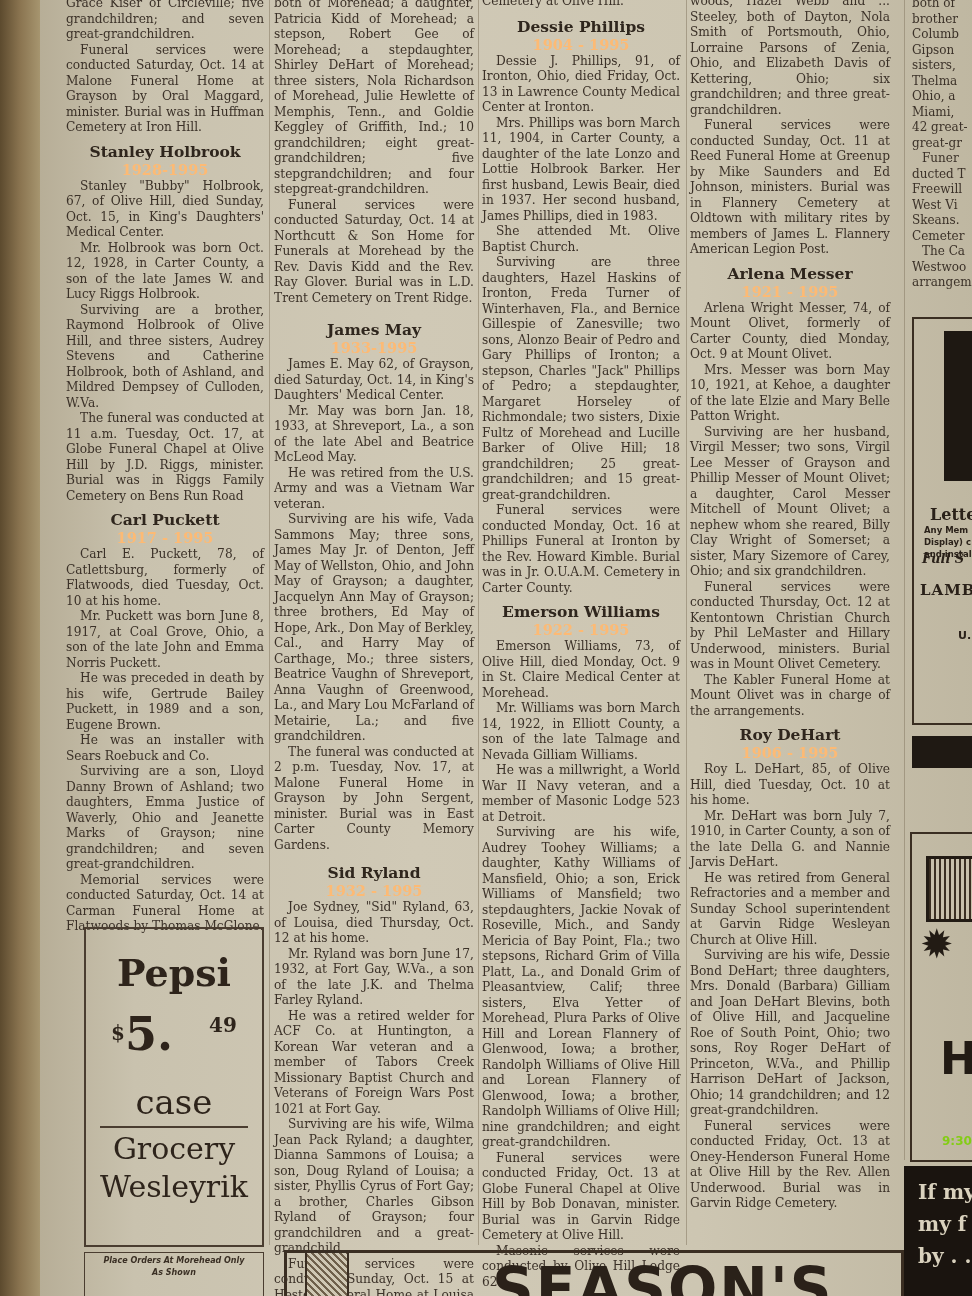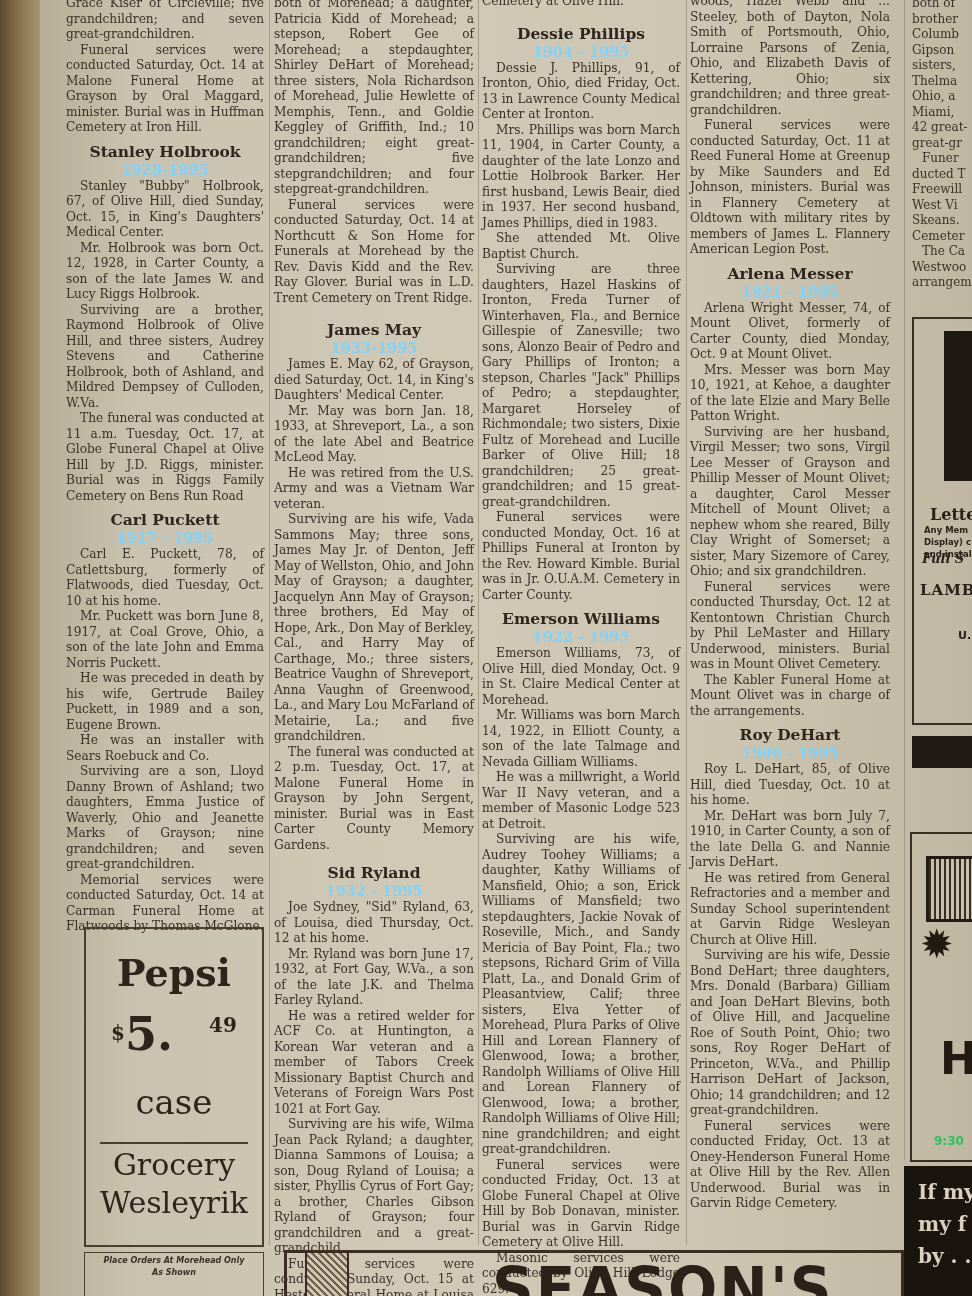--- a/index.html
+++ b/index.html
@@ -24,42 +24,42 @@
     text-align: justify;
   }
   .col p { margin: 0; text-indent: 14px; hyphens: auto; }
   .col p.cont { text-indent: 0; }
   .ob-name {
     font-weight: bold; font-size: 15.5px; text-align: center;
     line-height: 19px; margin-top: 6px; color: #2f261d;
   }
   .ob-years {
     font-weight: bold; font-size: 14.5px; text-align: center;
-    line-height: 18px; color: #7dd3fc;
+    line-height: 18px; color: #fdba74;
   }
   .c1 { left: 66px; width: 198px; }
   .c2 { left: 274px; width: 200px; }
   .c3 { left: 482px; width: 198px; }
   .c4 { left: 690px; width: 200px; }
   .c5 { left: 912px; width: 70px; overflow: hidden; font-size: 12px; line-height: 15.5px; text-align: left; }
   .c5 p { white-space: nowrap; text-indent: 0; }
 
   .divider { position: absolute; top: 0; width: 1px; background: #8c806a; opacity: .6; }
 
   .ad-pepsi {
     position: absolute; left: 84px; top: 927px; width: 180px; height: 320px;
     border: 2px solid #4a3d30; box-sizing: border-box; text-align: center;
     color: #2e241b;
   }
   .pepsi-brand { font-weight: bold; font-size: 38px; line-height: 56px; margin-top: 16px; }
   .pepsi-price { font-weight: bold; font-size: 30px; line-height: 40px; margin-top: 4px; }
   .pepsi-price .dollar { font-size: 20px; vertical-align: 10px; }
   .pepsi-price .big { font-size: 46px; }
   .pepsi-price .cents { font-size: 20px; vertical-align: 18px; margin-left: 36px; }
-  .pepsi-unit { font-size: 34px; line-height: 40px; margin-top: 22px; padding-bottom: 20px; border-bottom: 2px solid #4a3d30; margin-left: 14px; margin-right: 14px; }
+  .pepsi-unit { font-size: 34px; line-height: 40px; margin-top: 22px; padding-bottom: 4px; border-bottom: 2px solid #4a3d30; margin-left: 14px; margin-right: 14px; }
   .pepsi-store { font-size: 30px; line-height: 38px; margin-top: 2px; }
 
   .ad-order {
     position: absolute; left: 84px; top: 1252px; width: 180px; height: 50px;
     border: 1px solid #4a3d30; box-sizing: border-box; text-align: center;
     font-family: "DejaVu Sans", sans-serif; font-style: italic; font-weight: bold;
     font-size: 8px; line-height: 12px; padding-top: 2px; color: #3a2f24;
   }
 
   .ad-seasons {
@@ -92,21 +92,21 @@
 
   .ad-dark1 { position: absolute; left: 912px; top: 736px; width: 70px; height: 32px; background: #1f1913; }
   .ad-open {
     position: absolute; left: 910px; top: 832px; width: 72px; height: 330px;
     border: 2px solid #3a2e22; border-right: none; box-sizing: border-box; overflow: hidden;
     font-family: "DejaVu Sans", sans-serif; color: #221b14;
   }
   .open-art { position: absolute; left: 14px; top: 22px; width: 60px; height: 60px; border: 3px solid #221b14; border-right: none; background: repeating-linear-gradient(90deg, #3a2e22 0 2px, #c8c0ac 2px 5px); }
   .open-star { position: absolute; left: 8px; top: 90px; font-size: 40px; line-height: 40px; }
   .open-big { position: absolute; left: 28px; top: 200px; font-size: 44px; font-weight: bold; line-height: 50px; }
-  .open-time { position: absolute; left: 22px; top: 300px; font-size: 12px; font-weight: bold; color: #22c55e; }
+  .open-time { position: absolute; left: 30px; top: 300px; font-size: 12px; font-weight: bold; color: #84cc16; }
   .ad-dark2 {
     position: absolute; left: 904px; top: 1166px; width: 80px; height: 130px; background: #1a140f;
     color: #d9d1bd; font-family: "DejaVu Serif", serif; font-weight: bold; font-size: 20px; line-height: 32px;
     padding: 10px 0 0 14px; box-sizing: border-box; overflow: hidden; white-space: nowrap;
   }
 </style>
 </head>
 <body>
 
 <div class="edge"></div>
@@ -157,55 +157,55 @@
 <div class="col c2" style="top:-4px;">
   <p class="cont">both of Morehead; a daughter, Patricia Kidd of Morehead; a stepson, Robert Gee of Morehead; a stepdaughter, Shirley DeHart of Morehead; three sisters, Nola Richardson of Morehead, Julie Hewlette of Memphis, Tenn., and Goldie Keggley of Griffith, Ind.; 10 grandchildren; eight great-grandchildren; five stepgrandchildren; and four stepgreat-grandchildren.</p>
   <p>Funeral services were conducted Saturday, Oct. 14 at Northcutt &amp; Son Home for Funerals at Morehead by the Rev. Davis Kidd and the Rev. Ray Glover. Burial was in L.D. Trent Cemetery on Trent Ridge.</p>
 
   <div class="ob-name" style="margin-top:14px;">James May</div>
   <div class="ob-years">1933-1995</div>
   <p>James E. May 62, of Grayson, died Saturday, Oct. 14, in King's Daughters' Medical Center.</p>
   <p>Mr. May was born Jan. 18, 1933, at Shreveport, La., a son of the late Abel and Beatrice McLeod May.</p>
   <p>He was retired from the U.S. Army and was a Vietnam War veteran.</p>
   <p>Surviving are his wife, Vada Sammons May; three sons, James May Jr. of Denton, Jeff May of Wellston, Ohio, and John May of Grayson; a daughter, Jacquelyn Ann May of Grayson; three brothers, Ed May of Hope, Ark., Don May of Berkley, Cal., and Harry May of Carthage, Mo.; three sisters, Beatrice Vaughn of Shreveport, Anna Vaughn of Greenwood, La., and Mary Lou McFarland of Metairie, La.; and five grandchildren.</p>
-  <p>The funeral was conducted at 2 p.m. Tuesday, Oct. 17, at Malone Funeral Home in Grayson by John Sergent, minister. Burial was in East Carter County Memory Gardens.</p>
+  <p>The funeral was conducted at 2 p.m. Tuesday, Nov. 17, at Malone Funeral Home in Grayson by John Sergent, minister. Burial was in East Carter County Memory Gardens.</p>
 
   <div class="ob-name" style="margin-top:10px;">Sid Ryland</div>
   <div class="ob-years">1932 - 1995</div>
   <p>Joe Sydney, "Sid" Ryland, 63, of Louisa, died Thursday, Oct. 12 at his home.</p>
   <p>Mr. Ryland was born June 17, 1932, at Fort Gay, W.Va., a son of the late J.K. and Thelma Farley Ryland.</p>
   <p>He was a retired welder for ACF Co. at Huntington, a Korean War veteran and a member of Tabors Creek Missionary Baptist Church and Veterans of Foreign Wars Post 1021 at Fort Gay.</p>
   <p>Surviving are his wife, Wilma Jean Pack Ryland; a daughter, Dianna Sammons of Louisa; a son, Doug Ryland of Louisa; a sister, Phyllis Cyrus of Fort Gay; a brother, Charles Gibson Ryland of Grayson; four grandchildren and a great-grandchild.</p>
   <p>Funeral services were conducted Sunday, Oct. 15 at Heston Funeral Home at Louisa by the Rev. Denny Brown. Burial was in Greenlawn Cemetery.</p>
 </div>
 
 <div class="col c3" style="top:-6px;">
   <p class="cont">Cemetery at Olive Hill.</p>
 
-  <div class="ob-name" style="margin-top:14px;">Dessie Phillips</div>
+  <div class="ob-name" style="margin-top:7px;">Dessie Phillips</div>
   <div class="ob-years">1904 - 1995</div>
   <p>Dessie J. Phillips, 91, of Ironton, Ohio, died Friday, Oct. 13 in Lawrence County Medical Center at Ironton.</p>
   <p>Mrs. Phillips was born March 11, 1904, in Carter County, a daughter of the late Lonzo and Lottie Holbrook Barker. Her first husband, Lewis Beair, died in 1937. Her second husband, James Phillips, died in 1983.</p>
   <p>She attended Mt. Olive Baptist Church.</p>
   <p>Surviving are three daughters, Hazel Haskins of Ironton, Freda Turner of Winterhaven, Fla., and Bernice Gillespie of Zanesville; two sons, Alonzo Beair of Pedro and Gary Phillips of Ironton; a stepson, Charles "Jack" Phillips of Pedro; a stepdaughter, Margaret Horseley of Richmondale; two sisters, Dixie Fultz of Morehead and Lucille Barker of Olive Hill; 18 grandchildren; 25 great-grandchildren; and 15 great-great-grandchildren.</p>
   <p>Funeral services were conducted Monday, Oct. 16 at Phillips Funeral at Ironton by the Rev. Howard Kimble. Burial was in Jr. O.U.A.M. Cemetery in Carter County.</p>
 
   <div class="ob-name">Emerson Williams</div>
   <div class="ob-years">1922 - 1995</div>
   <p>Emerson Williams, 73, of Olive Hill, died Monday, Oct. 9 in St. Claire Medical Center at Morehead.</p>
   <p>Mr. Williams was born March 14, 1922, in Elliott County, a son of the late Talmage and Nevada Gilliam Williams.</p>
   <p>He was a millwright, a World War II Navy veteran, and a member of Masonic Lodge 523 at Detroit.</p>
   <p>Surviving are his wife, Audrey Toohey Williams; a daughter, Kathy Williams of Mansfield, Ohio; a son, Erick Williams of Mansfield; two stepdaughters, Jackie Novak of Roseville, Mich., and Sandy Mericia of Bay Point, Fla.; two stepsons, Richard Grim of Villa Platt, La., and Donald Grim of Pleasantview, Calif; three sisters, Elva Yetter of Morehead, Plura Parks of Olive Hill and Lorean Flannery of Glenwood, Iowa; a brother, Randolph Williams of Olive Hill and Lorean Flannery of Glenwood, Iowa; a brother, Randolph Williams of Olive Hill; nine grandchildren; and eight great-grandchildren.</p>
   <p>Funeral services were conducted Friday, Oct. 13 at Globe Funeral Chapel at Olive Hill by Bob Donavan, minister. Burial was in Garvin Ridge Cemetery at Olive Hill.</p>
   <p>Masonic services were conducted by Olive Hill Lodge 629.</p>
 </div>
 
 <div class="col c4" style="top:-6px;">
   <p class="cont">woods, Hazel Webb and ... Steeley, both of Dayton, Nola Smith of Portsmouth, Ohio, Lorraine Parsons of Zenia, Ohio, and Elizabeth Davis of Kettering, Ohio; six grandchildren; and three great-grandchildren.</p>
-  <p>Funeral services were conducted Saturday, Oct. 11 at Reed Funeral Home at Greenup by Mike Saunders and Ed Johnson, ministers. Burial was in Flannery Cemetery at Oldtown with military rites by members of James L. Flannery American Legion Post.</p>
+  <p>Funeral services were conducted Sunday, Oct. 11 at Reed Funeral Home at Greenup by Mike Saunders and Ed Johnson, ministers. Burial was in Flannery Cemetery at Oldtown with military rites by members of James L. Flannery American Legion Post.</p>
 
   <div class="ob-name">Arlena Messer</div>
   <div class="ob-years">1921 - 1995</div>
   <p>Arlena Wright Messer, 74, of Mount Olivet, formerly of Carter County, died Monday, Oct. 9 at Mount Olivet.</p>
   <p>Mrs. Messer was born May 10, 1921, at Kehoe, a daughter of the late Elzie and Mary Belle Patton Wright.</p>
   <p>Surviving are her husband, Virgil Messer; two sons, Virgil Lee Messer of Grayson and Phillip Messer of Mount Olivet; a daughter, Carol Messer Mitchell of Mount Olivet; a nephew whom she reared, Billy Clay Wright of Somerset; a sister, Mary Sizemore of Carey, Ohio; and six grandchildren.</p>
   <p>Funeral services were conducted Thursday, Oct. 12 at Kentontown Christian Church by Phil LeMaster and Hillary Underwood, ministers. Burial was in Mount Olivet Cemetery.</p>
   <p>The Kabler Funeral Home at Mount Olivet was in charge of the arrangements.</p>
 
   <div class="ob-name">Roy DeHart</div>

